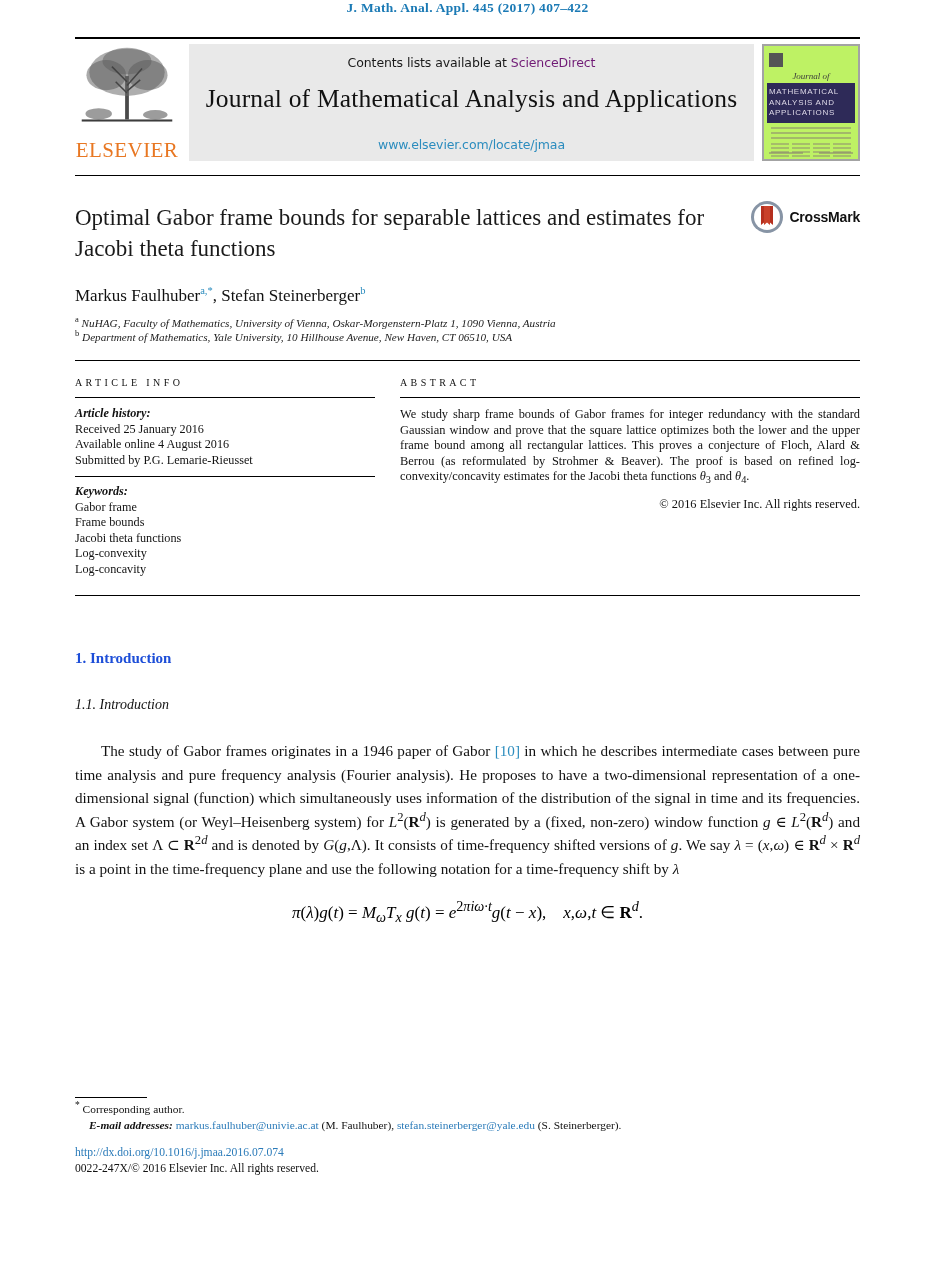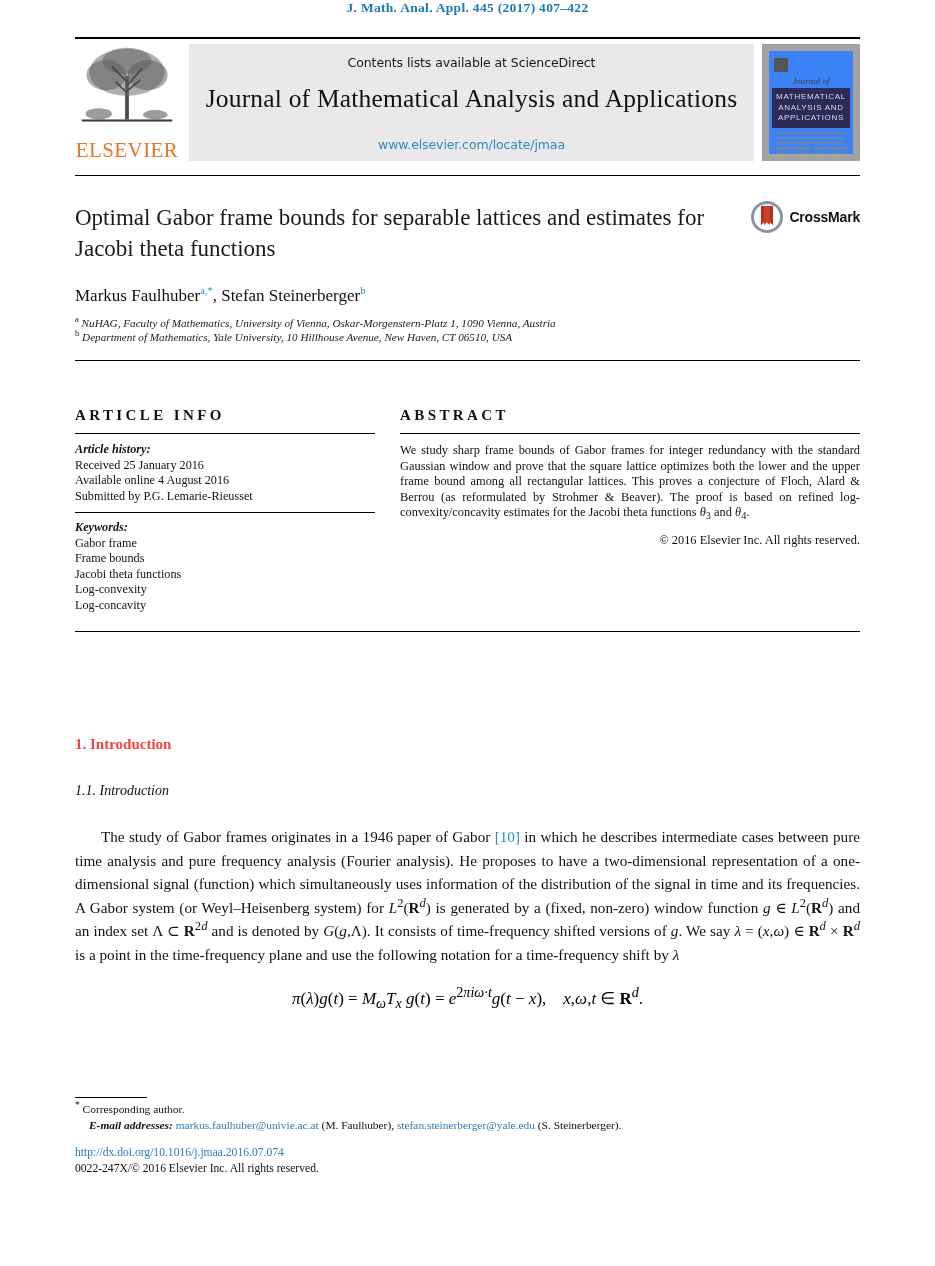--- a/index.html
+++ b/index.html
@@ -70,21 +70,21 @@
     align-items: center;
     justify-content: flex-start;
     padding-top: 11px;
   }
   .contents-line {
     font-size: 12.5px;
     color: #1a1a1a;
     font-family: "DejaVu Sans", sans-serif;
     letter-spacing: -.1px;
   }
-  .contents-line a { color: #0f172a; text-decoration: none; margin-top: 8px; }
+  .contents-line a { color: #701a75; text-decoration: none; margin-top: 8px; }
   .journal-title {
     font-family: "Liberation Serif", serif;
     font-size: 25.5px;
     color: #111;
     margin-top: 14px;
     letter-spacing: .2px;
     white-space: nowrap;
   }
   .journal-url {
     position: absolute;
@@ -92,22 +92,22 @@
     left: 0; right: 0;
     text-align: center;
     font-size: 12.5px;
     color: #2b8cbe;
     font-family: "DejaVu Sans", sans-serif;
     letter-spacing: -.1px;
   }
   .cover-thumb {
     flex: 0 0 98px;
     width: 98px;
-    border: 7px solid #a3a3a3;
-    background: #3b82f6;
+    border: 2px solid #a3a3a3;
+    background: #bef264;
     box-sizing: border-box;
     padding: 3px;
     position: relative;
     overflow: hidden;
   }
   .cover-top {
     height: 22px;
     display: flex;
     align-items: center;
     justify-content: flex-start;
@@ -121,21 +121,20 @@
     text-align: center;
     font-family: "Liberation Serif", serif;
     font-style: italic;
     font-size: 9px;
     color: #3b3b3b;
     margin-bottom: 2px;
   }
   .cover-band {
     background: #2e2a58;
     color: #ded9e8;
-    text-align: center;
     font-family: "Liberation Sans", sans-serif;
     font-size: 8px;
     line-height: 10.5px;
     letter-spacing: .7px;
     padding: 4px 2px;
   }
   .cover-lines { margin-top: 4px; }
   .cl {
     height: 2px;
     background: #8d886f;
@@ -216,25 +215,24 @@
     margin-top: 16px;
   }
   .info-wrap {
     display: flex;
     margin-top: 16px;
   }
   .col-info { width: 300px; flex: 0 0 300px; }
   .col-abs  { flex: 1 1 auto; margin-left: 25px; }
   .sec-head {
     font-family: "Liberation Serif", serif;
-    font-size: 15px;
-    font-weight: bold;
+    font-size: 10px;
+    font-weight: normal;
     letter-spacing: 3.4px;
     color: #111;
-    margin-top: 30px;
   }
   .thin-rule { border-top: 1px solid #000; margin-top: 9px; }
   .hist {
     margin-top: 8px;
     font-size: 12.2px;
     line-height: 15.5px;
     color: #111;
   }
   .hist .lab { font-style: italic; font-weight: bold; }
   .kw-rule { border-top: 1px solid #000; margin-top: 8px; }
@@ -255,24 +253,24 @@
   .copyright {
     margin-top: 12px;
     text-align: right;
     font-size: 12.4px;
     color: #111;
   }
 
   
   .body-rule { border-top: 1px solid #000; margin-top: 18px; }
   .h1 {
-    margin-top: 104px;
+    margin-top: 54px;
     font-size: 15px;
     font-weight: bold;
-    color: #ef4444;
+    color: #1d4ed8;
   }
   .h2 {
     margin-top: 30px;
     font-size: 14px;
     font-style: italic;
     color: #111;
   }
   .para {
     margin-top: 26px;
     font-size: 15.2px;

